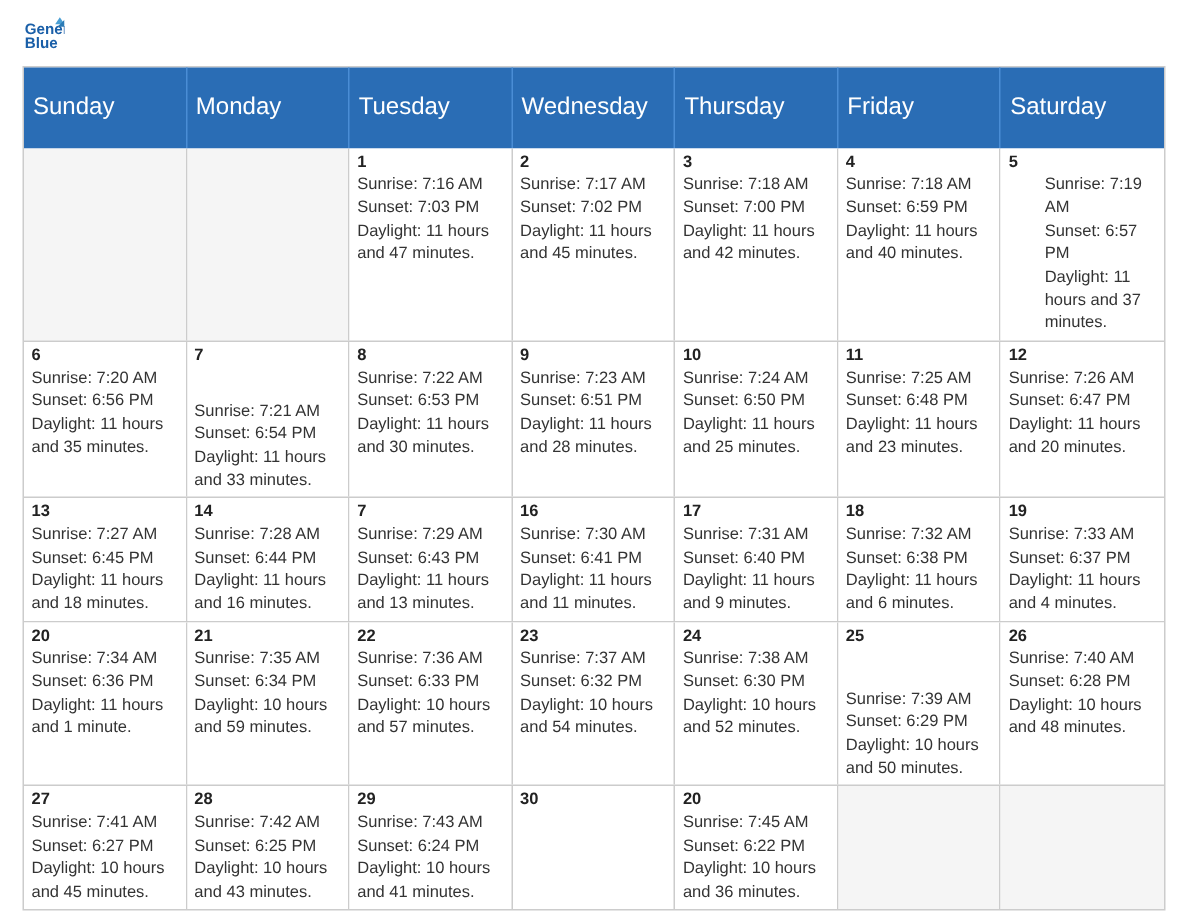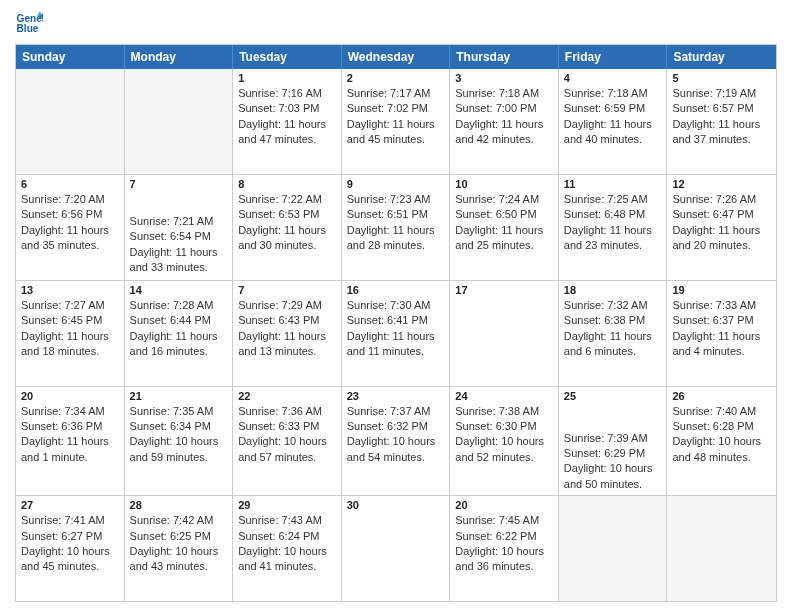--- a/index.html
+++ b/index.html
@@ -50,23 +50,23 @@
       flex-direction: column;
       border: 1px solid #ccc;
     }
     .cal-header {
       display: grid;
       grid-template-columns: repeat(7, 1fr);
       background: #2a6db5;
     }
     .cal-header-cell {
       color: #fff;
-      font-size: 12px;
-      font-weight: bold;
-      padding: 5px 6px;
+      font-size: 16px;
+      font-weight: normal;
+      padding: 18px 6px;
       border-right: 1px solid #4a8dd5;
     }
     .cal-header-cell:last-child { border-right: none; }
     .cal-body {
       flex: 1;
       display: flex;
       flex-direction: column;
     }
     .cal-row {
       display: grid;
@@ -150,21 +150,21 @@
 Daylight: 11 hours and 42 minutes.</div>
           </div>
           <div class="cal-cell">
             <div class="day-num">4</div>
             <div class="cell-info" style="white-space: pre-line;">Sunrise: 7:18 AM
 Sunset: 6:59 PM
 Daylight: 11 hours and 40 minutes.</div>
           </div>
           <div class="cal-cell">
             <div class="day-num">5</div>
-            <div class="cell-info" style="white-space: pre-line;">Sunrise: 7:19 AM
+            <div class="cell-info" style="white-space: pre-line; margin-left: 24px;">Sunrise: 7:19 AM
 Sunset: 6:57 PM
 Daylight: 11 hours and 37 minutes.</div>
           </div>
         </div>
         <div class="cal-row">
           <div class="cal-cell">
             <div class="day-num">6</div>
             <div class="cell-info" style="white-space: pre-line;">Sunrise: 7:20 AM
 Sunset: 6:56 PM
 Daylight: 11 hours and 35 minutes.</div>
@@ -226,20 +226,23 @@
 Daylight: 11 hours and 13 minutes.</div>
           </div>
           <div class="cal-cell">
             <div class="day-num">16</div>
             <div class="cell-info" style="white-space: pre-line;">Sunrise: 7:30 AM
 Sunset: 6:41 PM
 Daylight: 11 hours and 11 minutes.</div>
           </div>
           <div class="cal-cell">
             <div class="day-num">17</div>
+            <div class="cell-info" style="white-space: pre-line;">Sunrise: 7:31 AM
+Sunset: 6:40 PM
+Daylight: 11 hours and 9 minutes.</div>
           </div>
           <div class="cal-cell">
             <div class="day-num">18</div>
             <div class="cell-info" style="white-space: pre-line;">Sunrise: 7:32 AM
 Sunset: 6:38 PM
 Daylight: 11 hours and 6 minutes.</div>
           </div>
           <div class="cal-cell">
             <div class="day-num">19</div>
             <div class="cell-info" style="white-space: pre-line;">Sunrise: 7:33 AM

